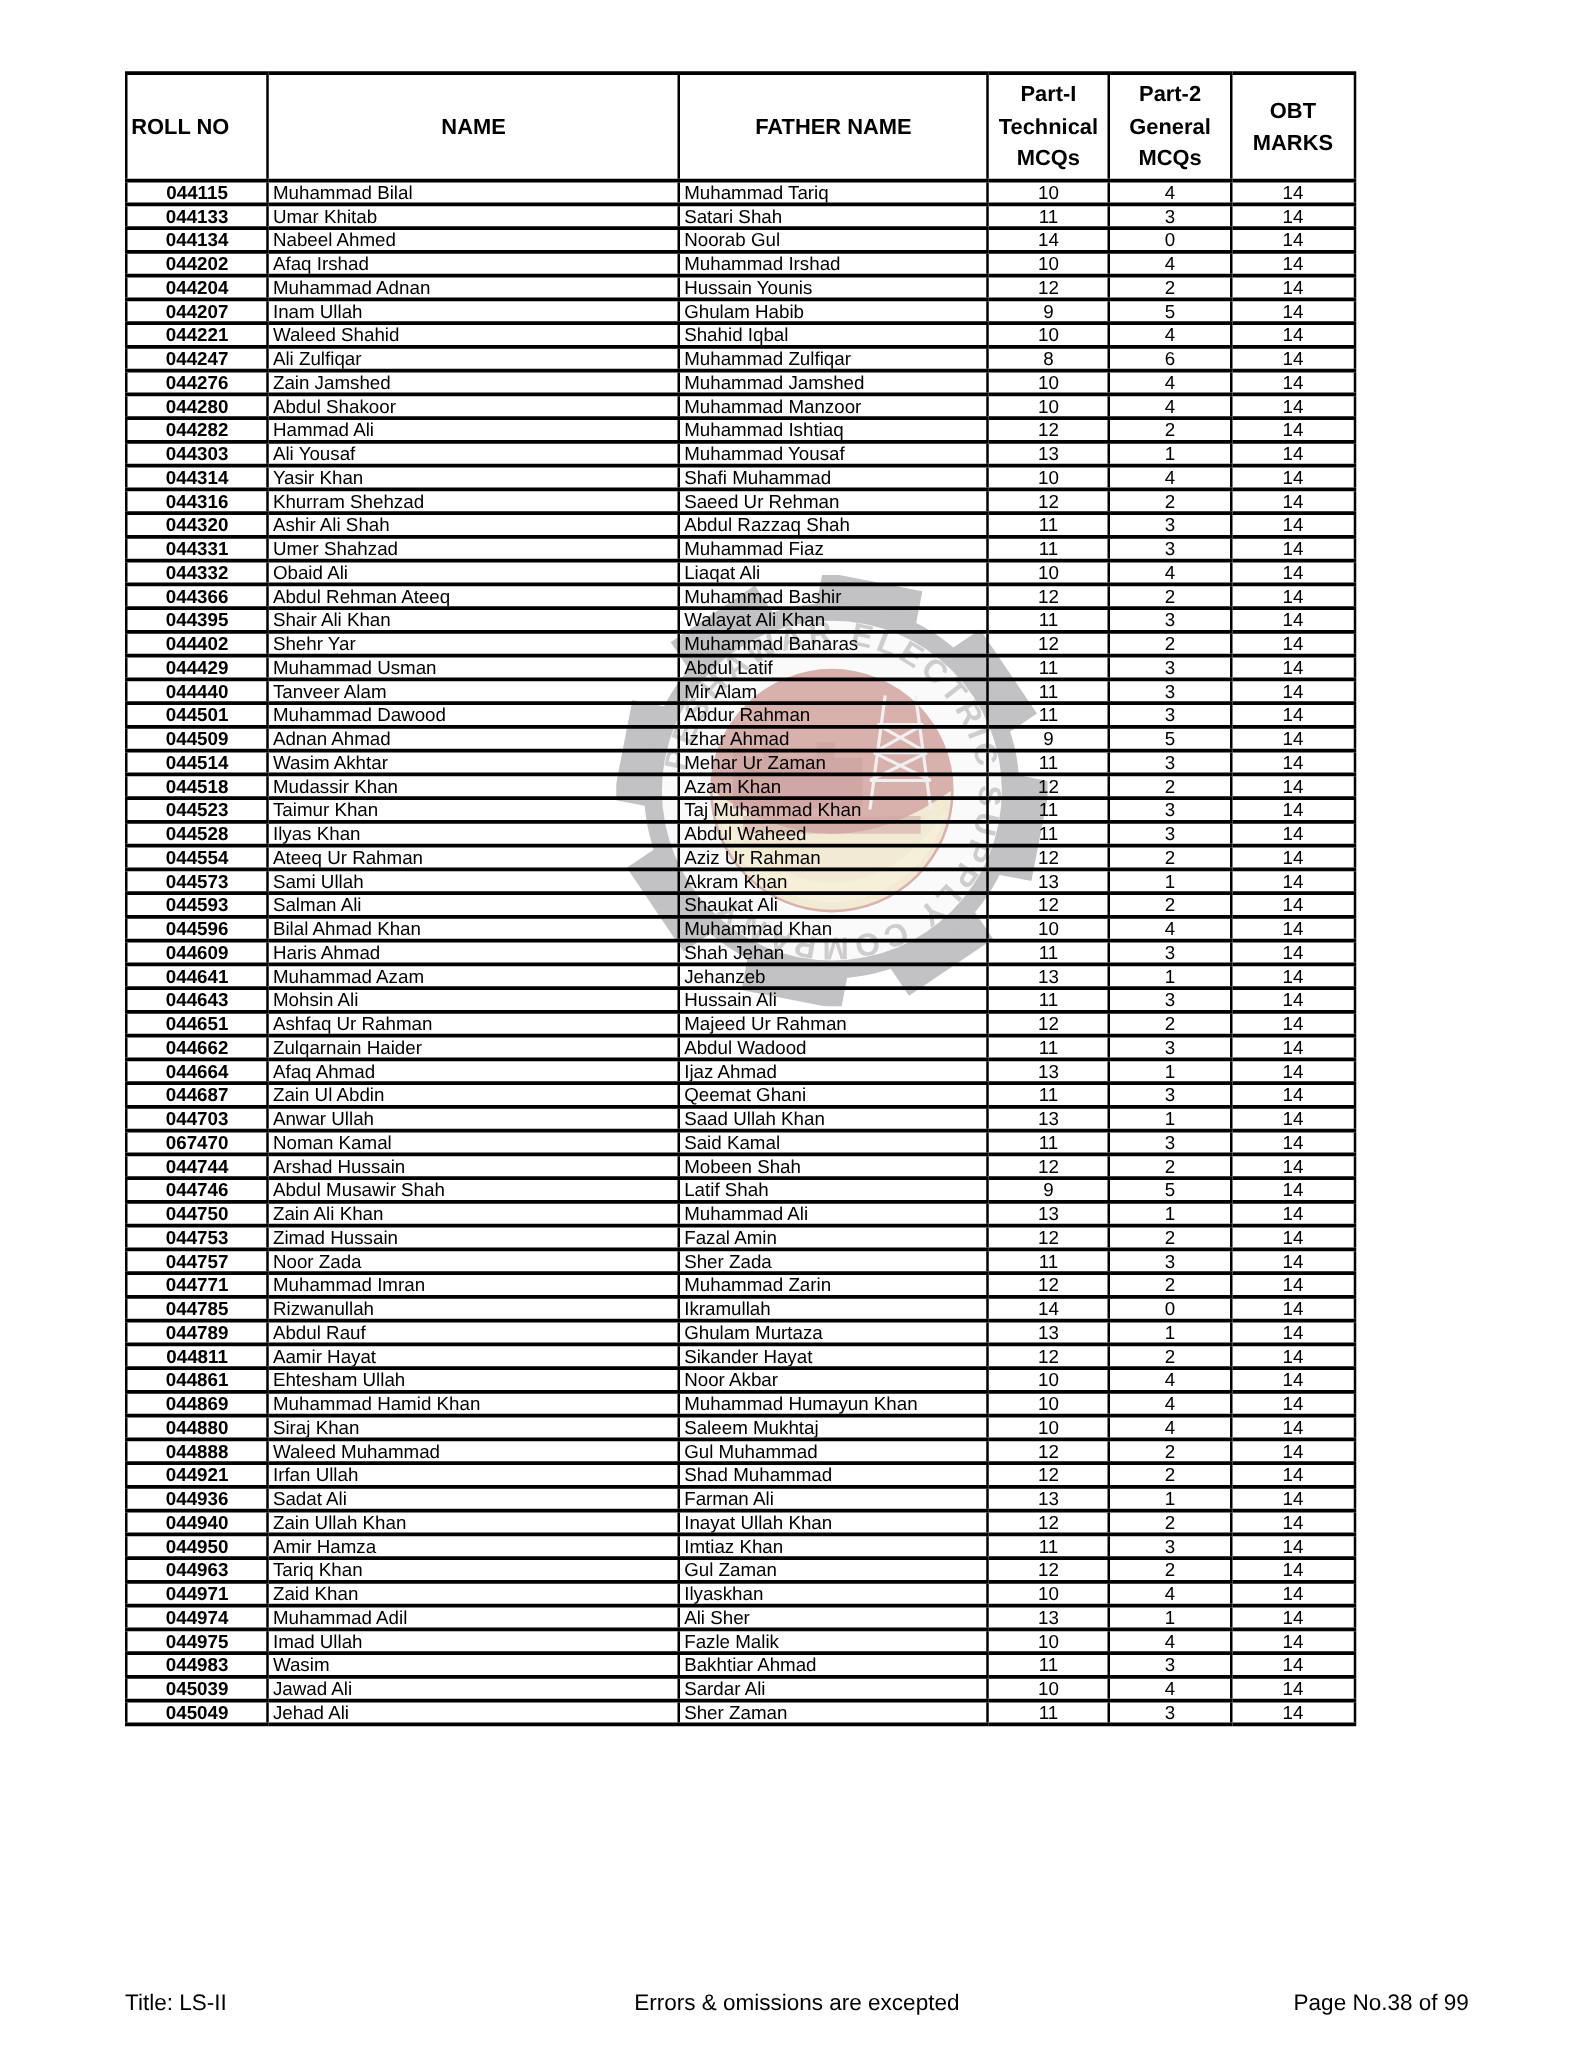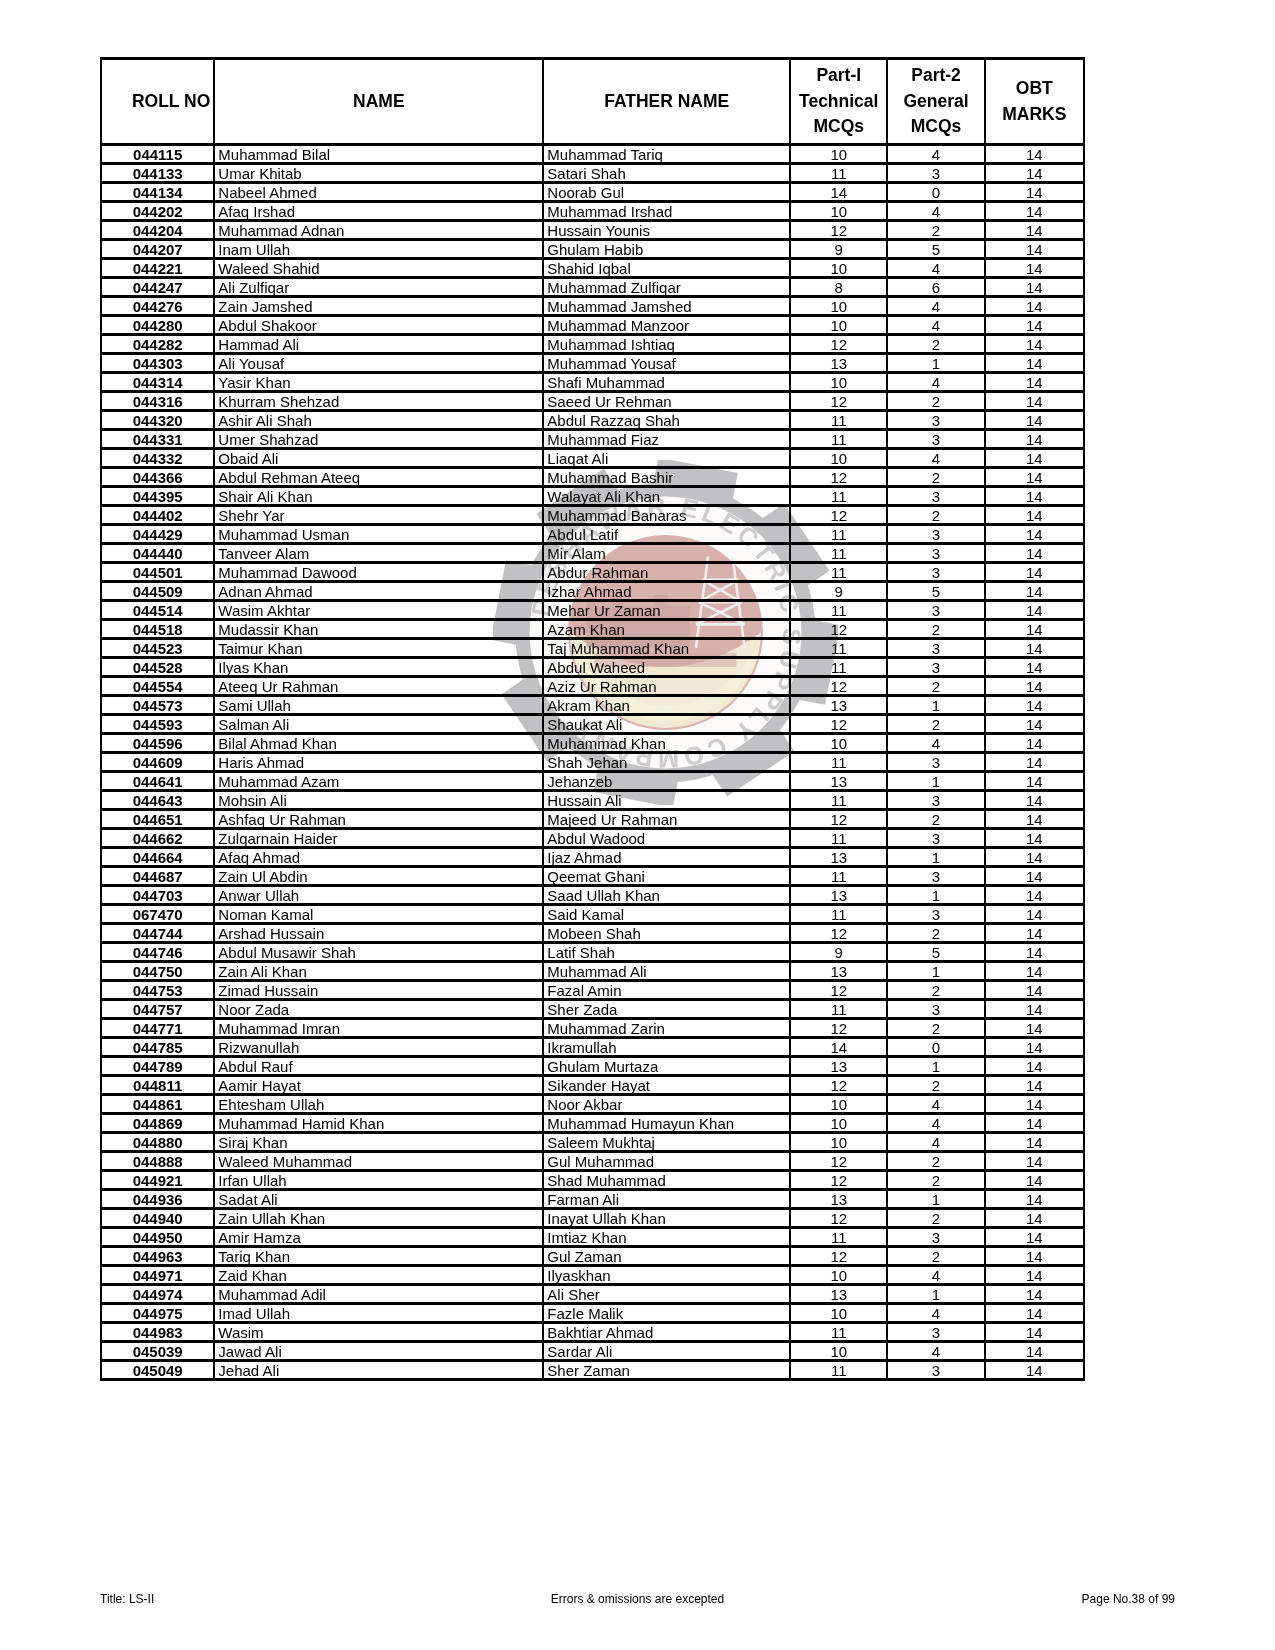--- a/index.html
+++ b/index.html
@@ -37,40 +37,40 @@
     overflow:hidden;
     background:transparent;
   }
   table.results thead tr{height:86px;}
   table.results th{
     font-size:17.5px;
     font-weight:bold;
     vertical-align:middle;
     line-height:1.45;
   }
-  th.col-roll{text-align:right;margin-top:36px;}
+  th.col-roll{text-align:left;margin-top:36px;}
   th.col-name,th.col-father{text-align:center;padding-left:7px;}
   th.col-mcq{text-align:center;white-space:pre-line;}
   table.results tbody tr{height:19px;}
   table.results td{
     font-size:15px;
     line-height:1.0;
     white-space:nowrap;
     vertical-align:middle;
   }
   td.cell-roll{font-weight:bold;text-align:center;}
   td.cell-name,td.cell-father{text-align:left;padding-left:6px;}
   td.cell-num{text-align:center;}
   
   .footer{
     position:absolute;
     left:100px;right:100px;top:1592px;
     display:flex;
     align-items:baseline;
-    font-size:12px;
+    font-size:18px;
     z-index:1;
   }
   .footer .f-left{flex:1;text-align:left;}
   .footer .f-center{flex:1.4;text-align:center;}
   .footer .f-right{flex:1;text-align:right;}
 </style>
 </head>
 <body>
 
 <div class="page">

